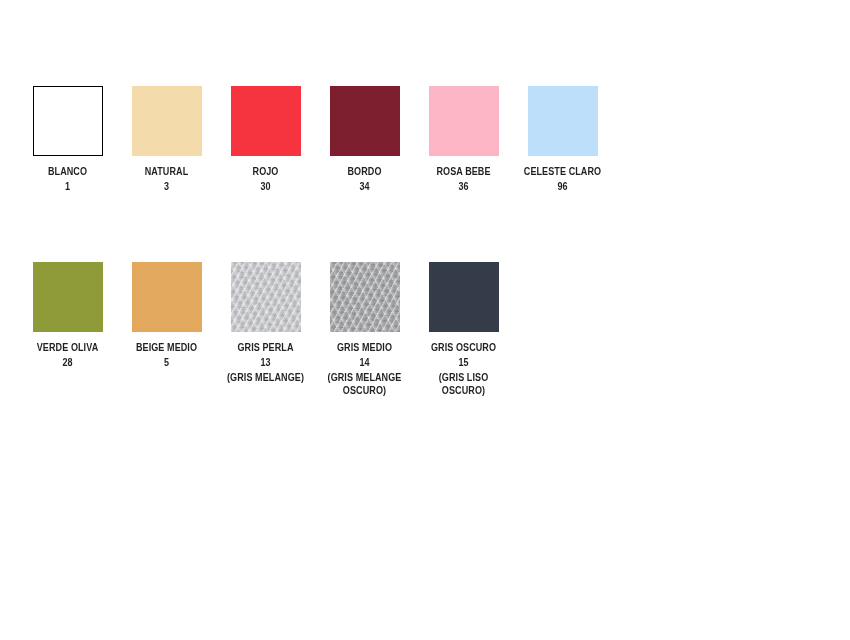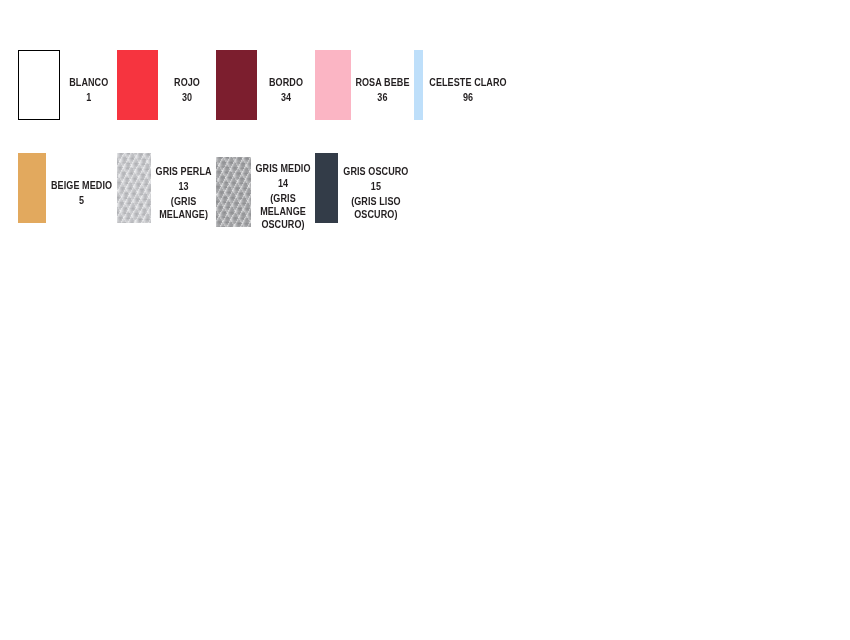--- a/index.html
+++ b/index.html
@@ -30,22 +30,23 @@
     padding-left: 18px;
   }
 
   #row-1 { padding-top: 50px; }
   #row-2 { padding-top: 33px; }
 
   .swatch-cell {
     width: 99px;
     flex: 0 0 99px;
     display: flex;
-    flex-direction: row;
+    flex-direction: column;
     align-items: center;
+    margin-top: 36px;
   }
 
   .swatch-chip {
     width: 70px;
     height: 70px;
     box-sizing: border-box;
     display: block;
   }
 
   .swatch-chip.bordered {
@@ -89,20 +90,27 @@
 <div id="swatch-sheet" style="background: rgb(255, 255, 255);">
   <div class="swatch-row" id="row-1">
       <div class="swatch-cell">
         <div class="swatch-chip bordered" style="background-color: rgb(255, 255, 255);"></div>
         <div class="swatch-labels">
           <span class="swatch-name">BLANCO</span>
           <span class="swatch-code">1</span>
         </div>
       </div>
       <div class="swatch-cell">
+        <div class="swatch-chip" style="background-color: rgb(243, 219, 171);"></div>
+        <div class="swatch-labels">
+          <span class="swatch-name">NATURAL</span>
+          <span class="swatch-code">3</span>
+        </div>
+      </div>
+      <div class="swatch-cell">
         <div class="swatch-chip" style="background-color: rgb(246, 52, 63);"></div>
         <div class="swatch-labels">
           <span class="swatch-name">ROJO</span>
           <span class="swatch-code">30</span>
         </div>
       </div>
       <div class="swatch-cell">
         <div class="swatch-chip" style="background-color: rgb(124, 30, 46);"></div>
         <div class="swatch-labels">
           <span class="swatch-name">BORDO</span>
@@ -118,20 +126,27 @@
       </div>
       <div class="swatch-cell">
         <div class="swatch-chip" style="background-color: rgb(190, 223, 250);"></div>
         <div class="swatch-labels">
           <span class="swatch-name">CELESTE CLARO</span>
           <span class="swatch-code">96</span>
         </div>
       </div>
     </div>
   <div class="swatch-row" id="row-2">
+      <div class="swatch-cell">
+        <div class="swatch-chip" style="background-color: rgb(142, 155, 56);"></div>
+        <div class="swatch-labels">
+          <span class="swatch-name">VERDE OLIVA</span>
+          <span class="swatch-code">28</span>
+        </div>
+      </div>
       <div class="swatch-cell">
         <div class="swatch-chip" style="background-color: rgb(226, 169, 94);"></div>
         <div class="swatch-labels">
           <span class="swatch-name">BEIGE MEDIO</span>
           <span class="swatch-code">5</span>
         </div>
       </div>
       <div class="swatch-cell">
         <div class="swatch-chip" style="background: repeating-linear-gradient(118deg, rgba(255, 255, 255, 0.55) 0px, rgba(255, 255, 255, 0) 2px, rgba(0, 0, 0, 0.07) 4px, rgba(255, 255, 255, 0) 6px), repeating-linear-gradient(61deg, rgba(255, 255, 255, 0.4) 0px, rgba(255, 255, 255, 0) 3px, rgba(0, 0, 0, 0.06) 5px, rgba(255, 255, 255, 0) 8px), repeating-linear-gradient(4deg, rgba(0, 0, 0, 0.05) 0px, rgba(255, 255, 255, 0.18) 2px, rgba(0, 0, 0, 0) 5px), linear-gradient(rgb(199, 200, 204), rgb(199, 200, 204));"></div>
         <div class="swatch-labels">

